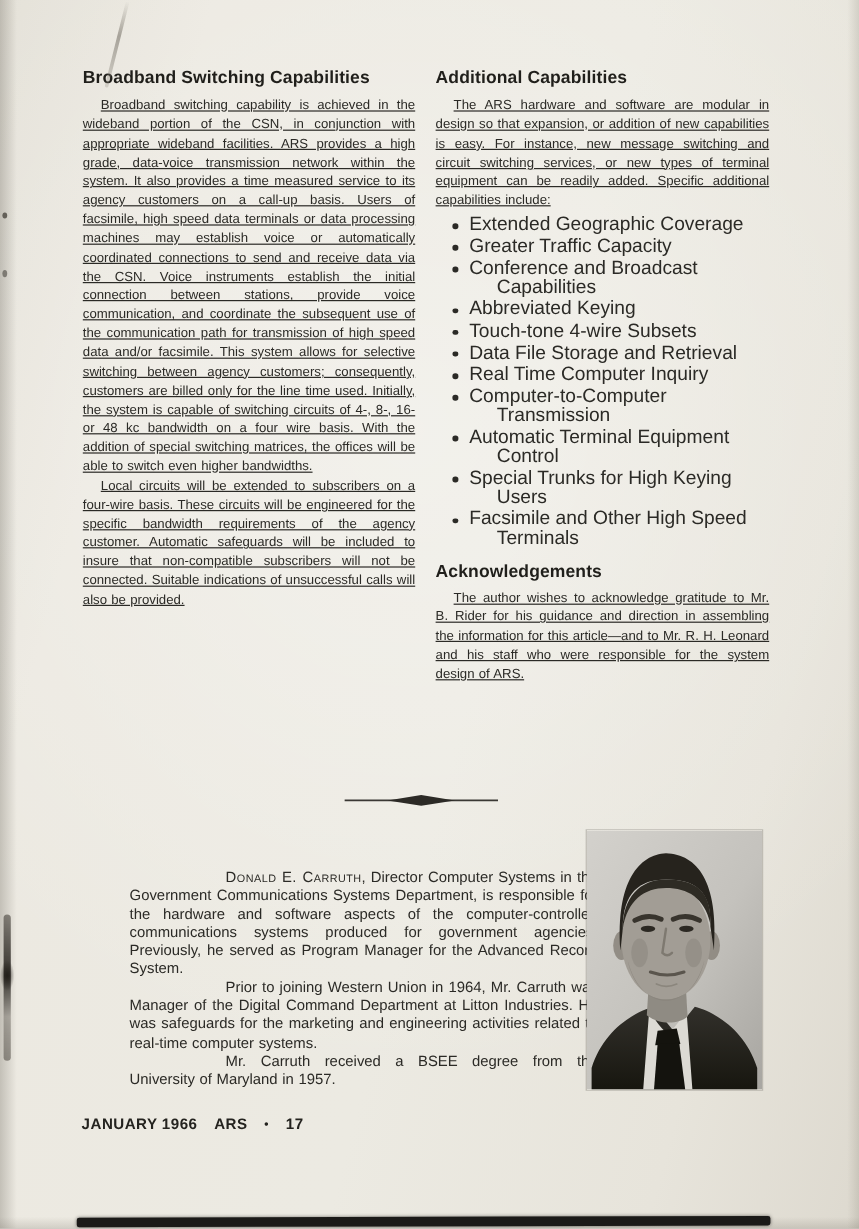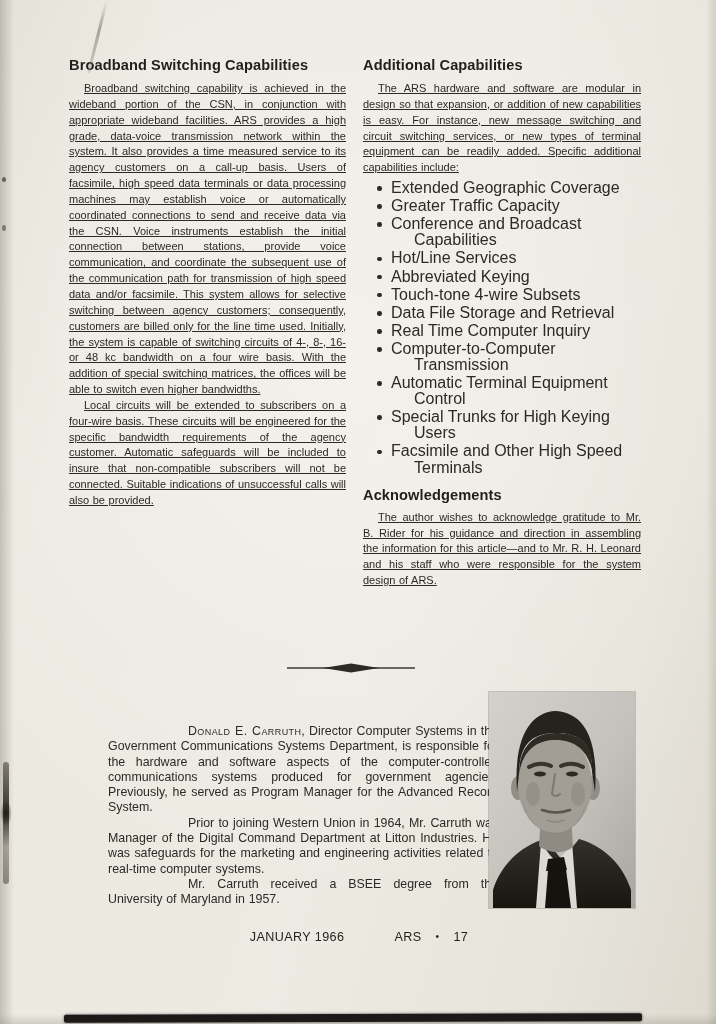--- a/index.html
+++ b/index.html
@@ -44,22 +44,22 @@
   .bio{position:absolute;left:108px;top:724px;width:390px;}
   .bio p{font-size:12.4px;line-height:15.3px;text-align:justify;
     margin:0;text-indent:80px;word-spacing:.4px;}
   .smallcaps{font-variant:small-caps;letter-spacing:.4px;}
 
   .photo{position:absolute;left:489px;top:692px;width:146px;height:216px;
     margin:0;box-shadow:0 0 0 1px rgba(70,66,58,.25);}
   .photo svg{display:block;}
 
   .footer{position:absolute;left:68px;top:930px;width:582px;
-    display:flex;justify-content:center;
-    font-size:12.6px;font-weight:normal;color:#24231f;letter-spacing:.4px;gap:36px;}
+    display:flex;justify-content:flex-start;
+    font-size:12.6px;font-weight:bold;color:#24231f;letter-spacing:.4px;}
   .pageref span{margin-left:14px;}
   .pageref .dot{font-size:10px;vertical-align:1px;}
 
   
   .crease{position:absolute;left:96px;top:0px;width:3px;height:74px;
     background:linear-gradient(180deg, rgba(120,115,105,.0), rgba(110,105,95,.55) 40%, rgba(140,135,125,.25));
     transform:rotate(14deg);border-radius:2px;}
   .speck{position:absolute;width:4px;height:5px;border-radius:50%;background:#4a463f;opacity:.8;}
   .speck.s1{left:2px;top:177px;}
   .speck.s2{left:2px;top:225px;height:6px;opacity:.6;}
@@ -88,21 +88,20 @@
       <p class="body">Local circuits will be extended to subscribers on a four-wire basis. These circuits will be engineered for the specific bandwidth requirements of the agency customer. Automatic safeguards will be included to insure that non-compatible subscribers will not be connected. Suitable indications of unsuccessful calls will also be provided.</p>
     </section>
 
     <section class="col-right">
       <h2 class="heading">Additional Capabilities</h2>
       <p class="body">The ARS hardware and software are modular in design so that expansion, or addition of new capabilities is easy. For instance, new message switching and circuit switching services, or new types of terminal equipment can be readily added. Specific additional capabilities include:</p>
       <ul class="bullets">
         <li>Extended Geographic Coverage</li>
         <li>Greater Traffic Capacity</li>
         <li>Conference and Broadcast Capabilities</li>
-        <li>Hot/Line Services</li>
         <li>Abbreviated Keying</li>
         <li>Touch-tone 4-wire Subsets</li>
         <li>Data File Storage and Retrieval</li>
         <li>Real Time Computer Inquiry</li>
         <li>Computer-to-Computer Transmission</li>
         <li>Automatic Terminal Equipment Control</li>
         <li>Special Trunks for High Keying Users</li>
         <li>Facsimile and Other High Speed Terminals</li>
       </ul>
       <h2 class="heading ack-heading">Acknowledgements</h2>

